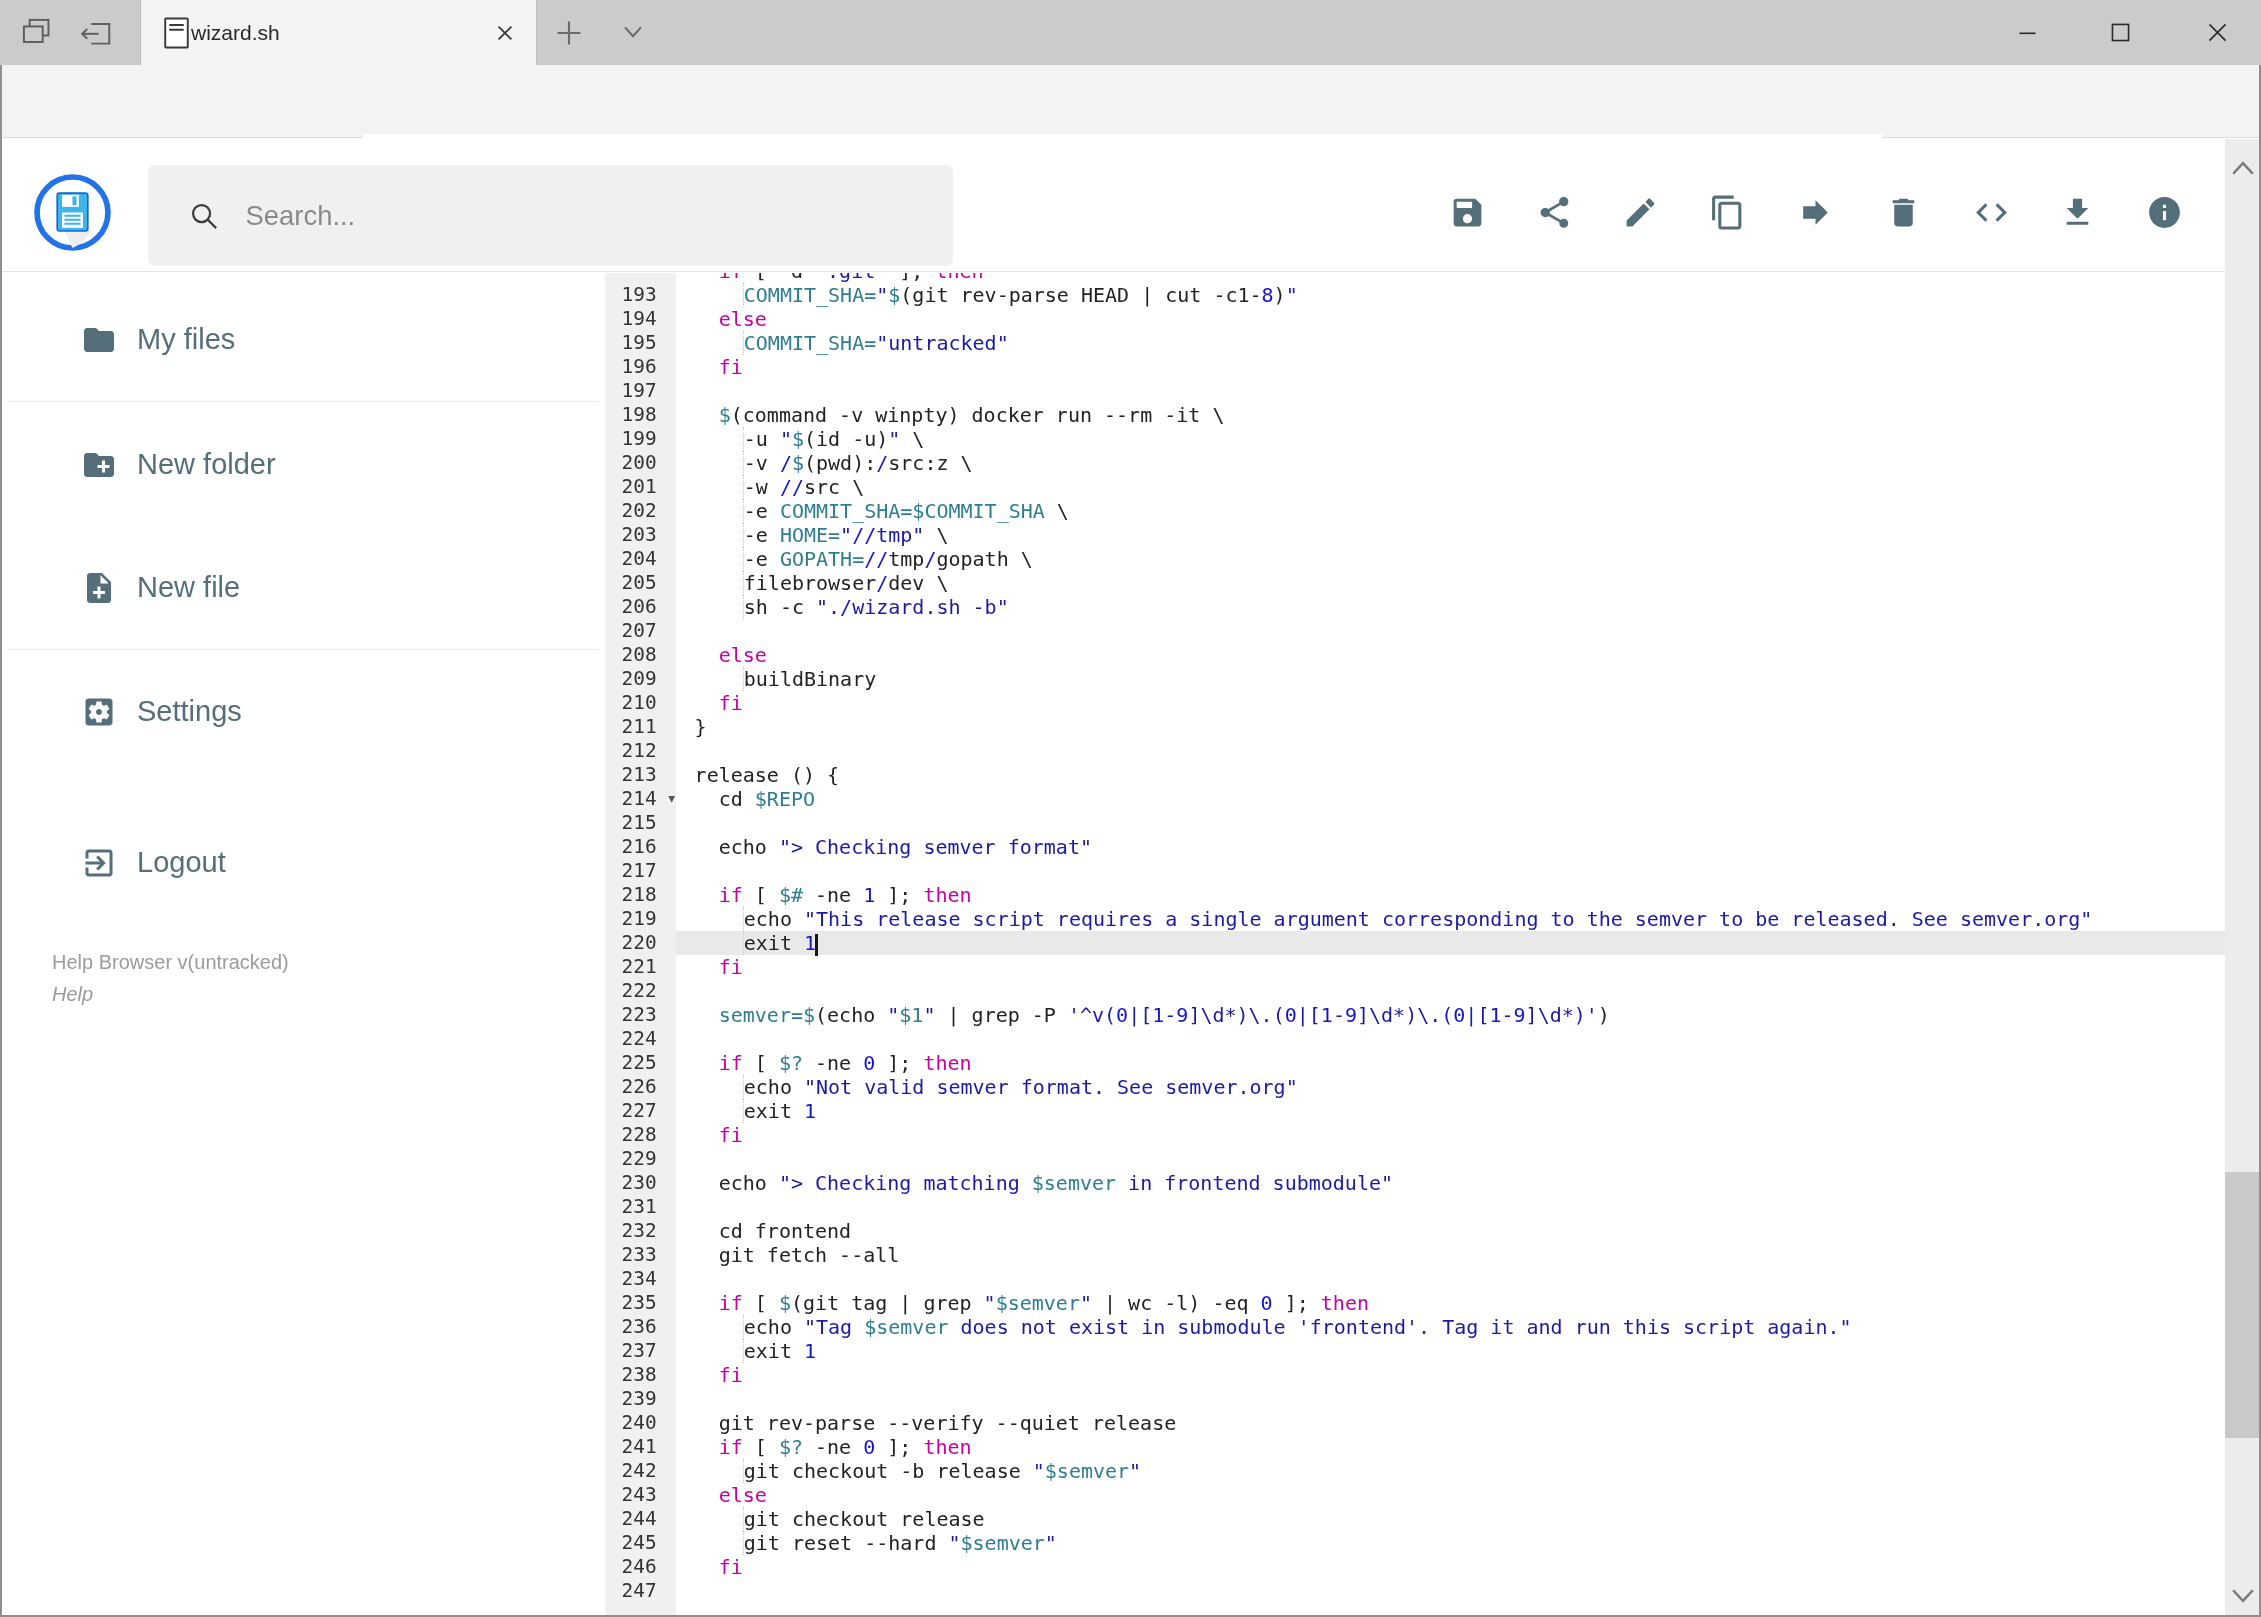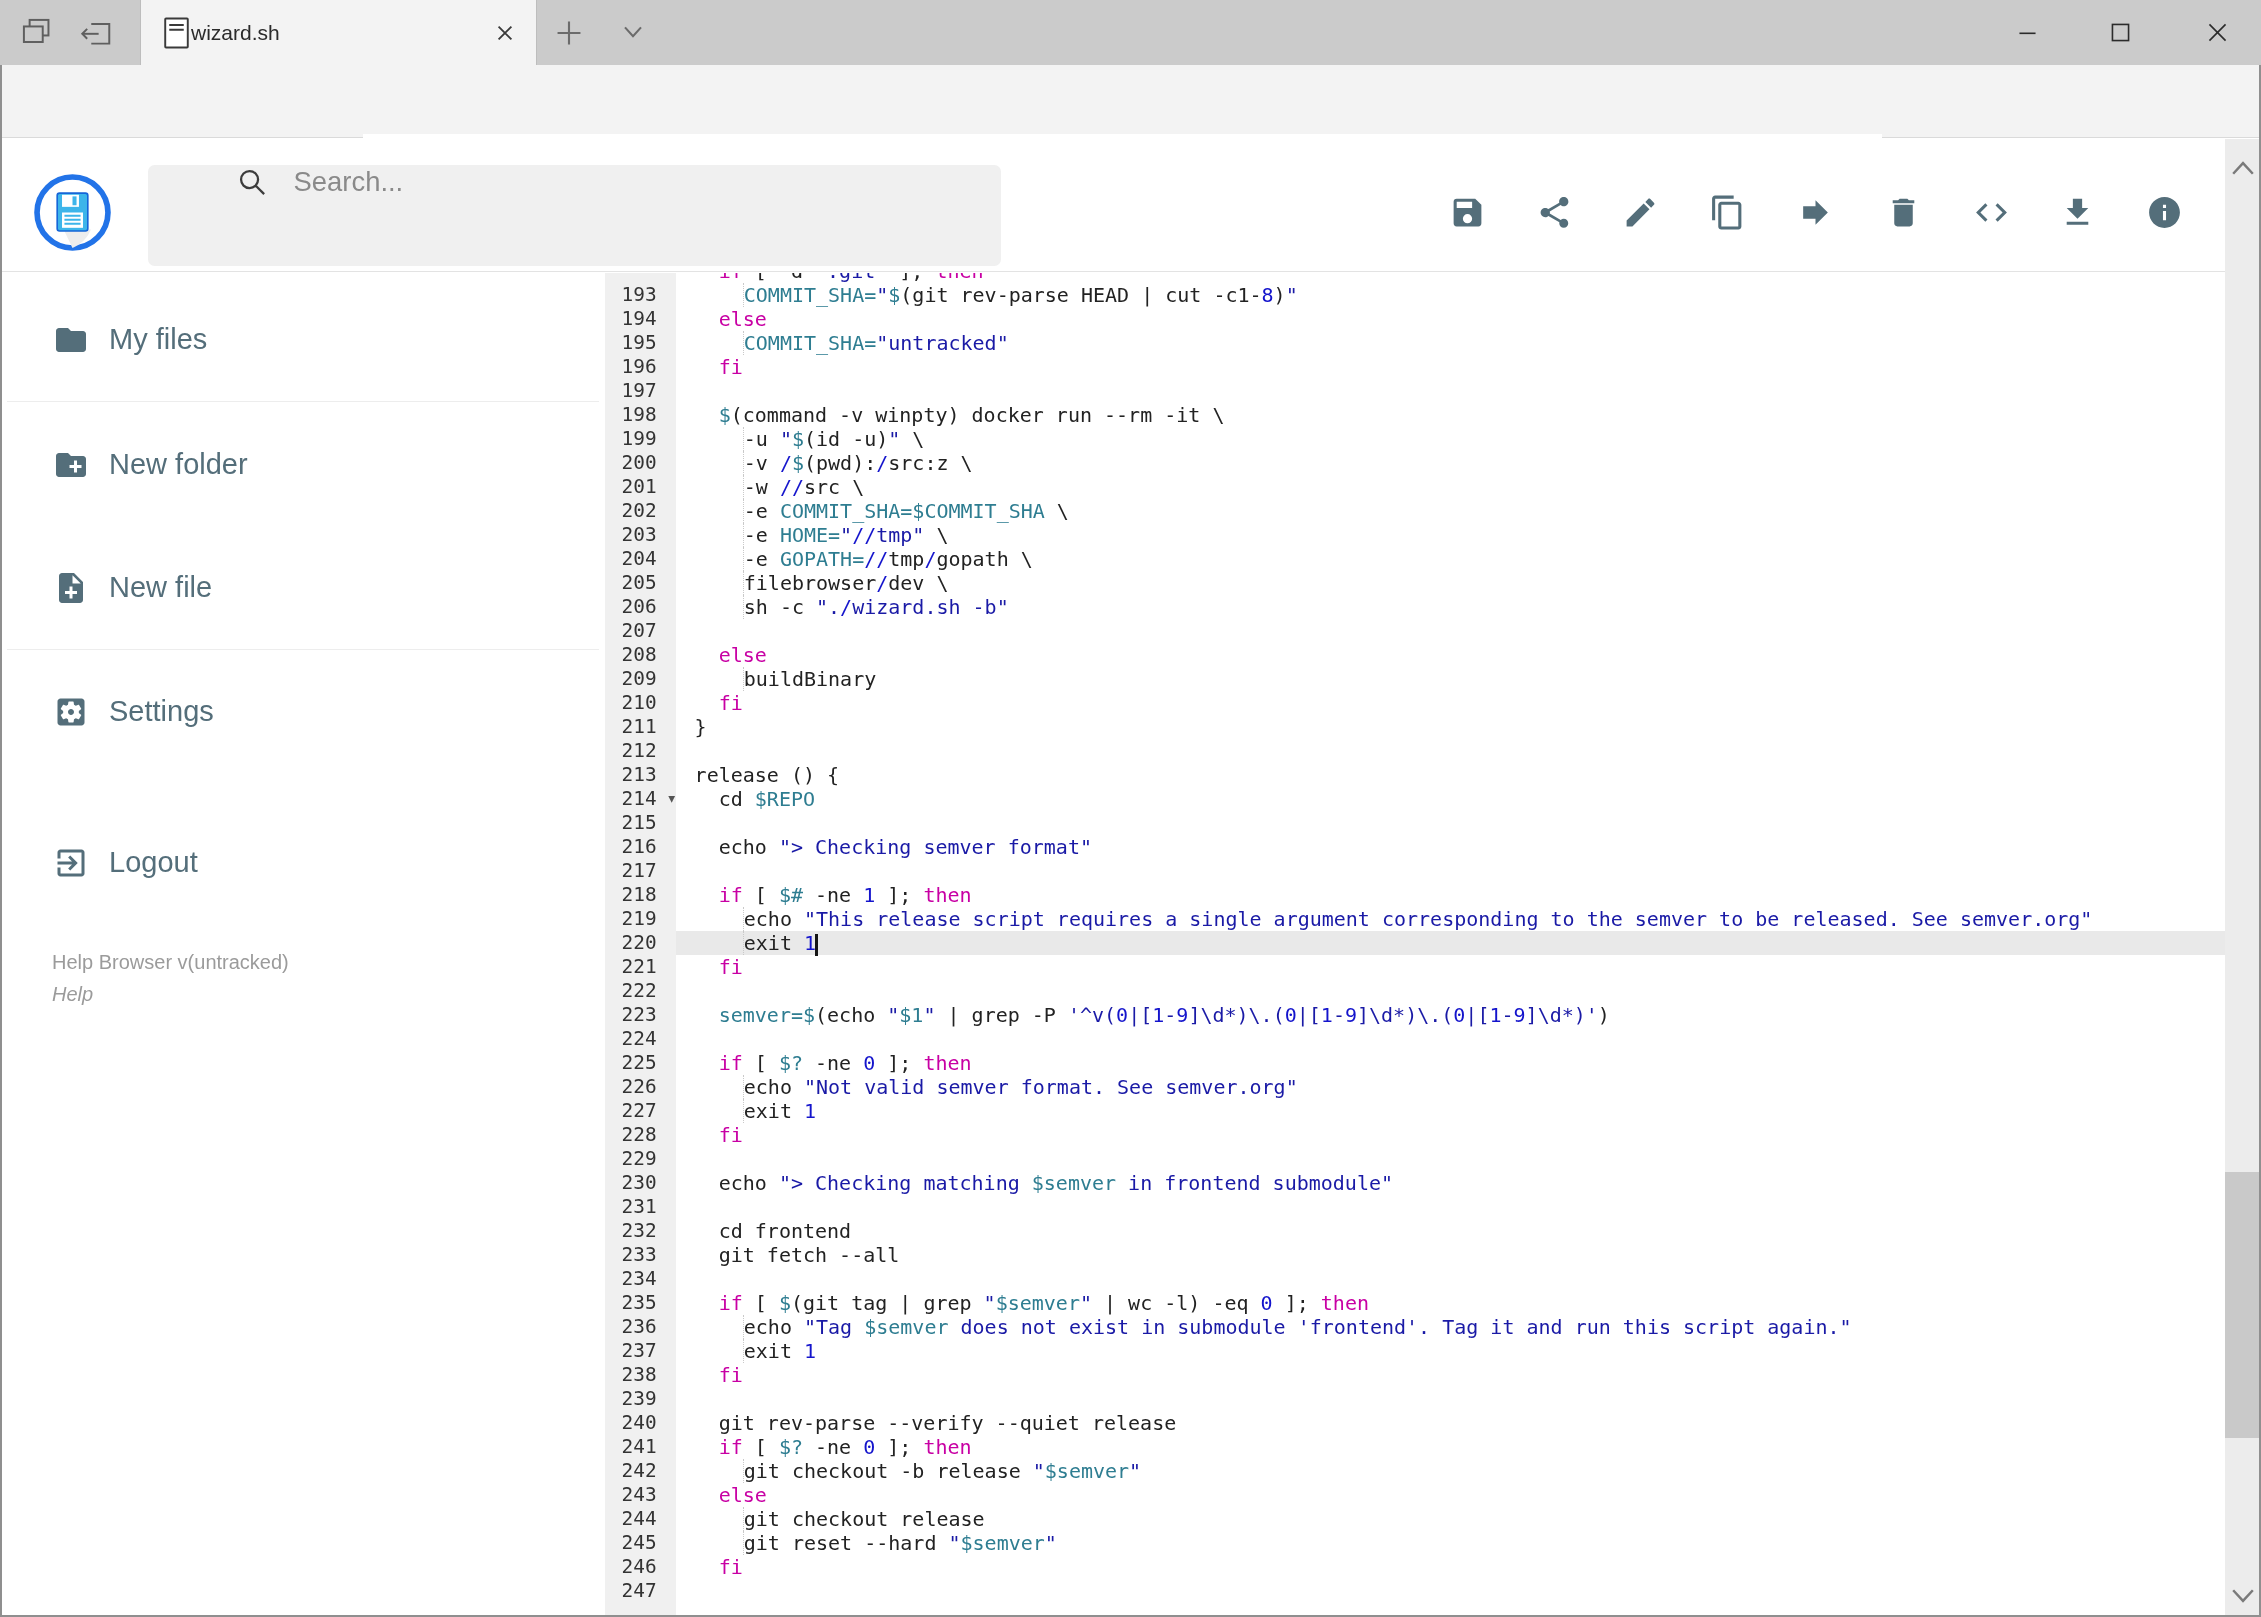--- a/index.html
+++ b/index.html
@@ -21,30 +21,30 @@
   .nav-icon{position:absolute;top:84px;}
   .urlbox{position:absolute;left:363px;top:69px;width:1519px;height:65px;background:#ffffff;display:flex;align-items:center;}
   .url-sep{width:0.8px;height:39px;background:#dcdcdc;margin-left:13px;}
   .url-text{font-size:24px;margin-left:21px;white-space:nowrap;}
   .url-domain{color:#2f2f2f;}
   .url-path{color:#7a7a7a;}
 
   
   .appbar{position:absolute;left:0;top:138px;right:0;height:134px;background:#fff;border-bottom:0.8px solid #e3e3e3;box-sizing:border-box;}
   .searchbar{position:absolute;left:148px;top:27.4px;width:805px;height:101px;background:#f0f0f0;border-radius:6.5px;
-             display:flex;align-items:flex-start;padding-left:48px;}
+             display:flex;align-items:center;}
   .searchbar input{border:none;background:transparent;outline:none;font-size:27.4px;color:#444;
                    font-family:"Liberation Sans",sans-serif;flex:1;margin-left:22.6px;}
   .searchbar input::placeholder{color:#8a8a8a;}
   .action-btn{position:absolute;top:50px;width:48px;height:48px;display:flex;align-items:center;justify-content:center;}
 
   
   .sidebar{position:absolute;left:0;top:273px;width:605px;bottom:0;background:#fff;}
   .side-item{position:absolute;left:0;width:605px;height:89px;display:flex;align-items:center;
-             padding-left:53px;box-sizing:border-box;cursor:pointer;}
+             padding-left:81px;box-sizing:border-box;cursor:pointer;}
   .side-label{font-size:29px;color:#546e7a;margin-left:20px;}
   .side-div{position:absolute;left:6.5px;right:6.5px;height:0.8px;background:#ededed;}
   .side-footer{position:absolute;left:52px;font-size:20px;color:#9b9b9b;}
 
   
   .editor{position:absolute;left:605px;top:273px;right:36px;bottom:0;overflow:hidden;background:#fff;}
   .gutter{position:absolute;left:0;top:0;bottom:0;width:71px;background:var(--gutter-bg);overflow:hidden;}
   .gutter-stack{margin-top:-13.7px;}
   .gutter-cell{height:24px;line-height:24px;text-align:right;padding-right:19.4px;position:relative;
                font-family:"DejaVu Sans Mono",monospace;font-size:19.4px;color:#333;}

